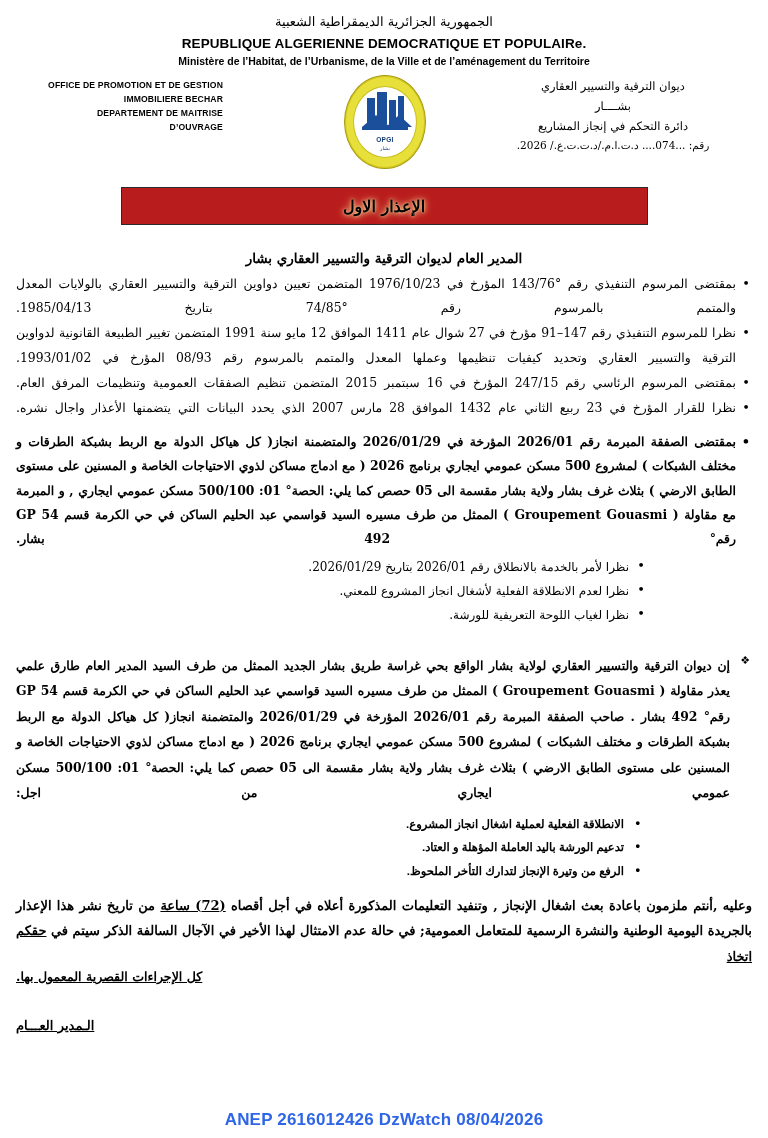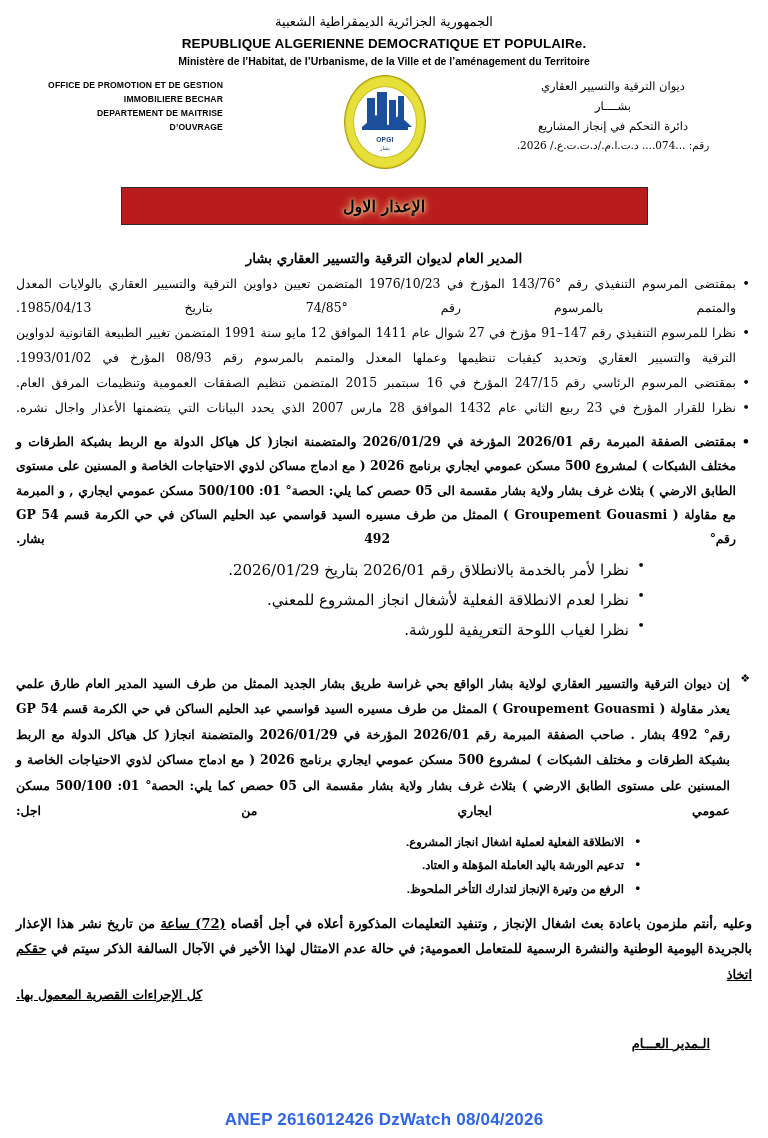--- a/index.html
+++ b/index.html
@@ -87,21 +87,21 @@
     text-align:justify;text-align-last:right;margin:1px 0;
   }
   ul.b > li::before{
     content:"\2022";position:absolute;right:2px;top:-1px;font-size:13px;
   }
   ul.b.bold > li{font-weight:bold;}
   ul.b.just > li{text-align:justify;text-align-last:justify;}
 
   ul.center-b{list-style:none;margin:4px 0;padding:0;direction:rtl;}
   ul.center-b > li{
-    position:relative;font-family:"DejaVu Serif",serif;font-size:15px;
+    position:relative;font-family:"DejaVu Serif",serif;font-size:12px;
     line-height:2.0;text-align:right;margin:0;padding-right:18px;
     width:455px;margin-right:105px;
   }
   ul.center-b > li::before{
     content:"\2022";position:absolute;right:2px;top:-2px;font-size:13px;
   }
 
   ul.dot-ind{list-style:none;margin:2px 0;padding:0;direction:rtl;}
   ul.dot-ind > li{
     position:relative;font-family:Liberation Sans, sans-serif;font-size:11.6px;
@@ -221,21 +221,21 @@
 
     <ul class="dot-ind" style="margin-top:6px;">
       <li>الانطلاقة الفعلية لعملية اشغال انجاز  المشروع.</li>
       <li>تدعيم الورشة باليد العاملة المؤهلة و العتاد.</li>
       <li>الرفع من وتيرة الإنجاز لتدارك التأخر  الملحوظ.</li>
     </ul>
 
     <p class="final"><span>وعليه ,أنتم ملزمون باعادة بعث اشغال الإنجاز , وتنفيد التعليمات المذكورة أعلاه في أجل أقصاه </span><span class="u">(72) ساعة</span><span> من تاريخ نشر هذا الإعذار بالجريدة اليومية الوطنية والنشرة الرسمية للمتعامل العمومية; في حالة عدم الامتثال لهذا الأخير في الآجال السالفة الذكر سيتم في </span><span class="u">حقكم اتخاذ</span></p>
     <p class="final-last"><span>كل الإجراءات القصرية المعمول بها.</span></p>
 
-    <div style="text-align:right;">
+    <div style="text-align:left;">
       <span class="sig">الـمدير العـــام</span>
     </div>
 
   </div>
 
   <div class="footer">ANEP 2616012426 DzWatch 08/04/2026</div>
 
 </div>
 
 </body></html>

